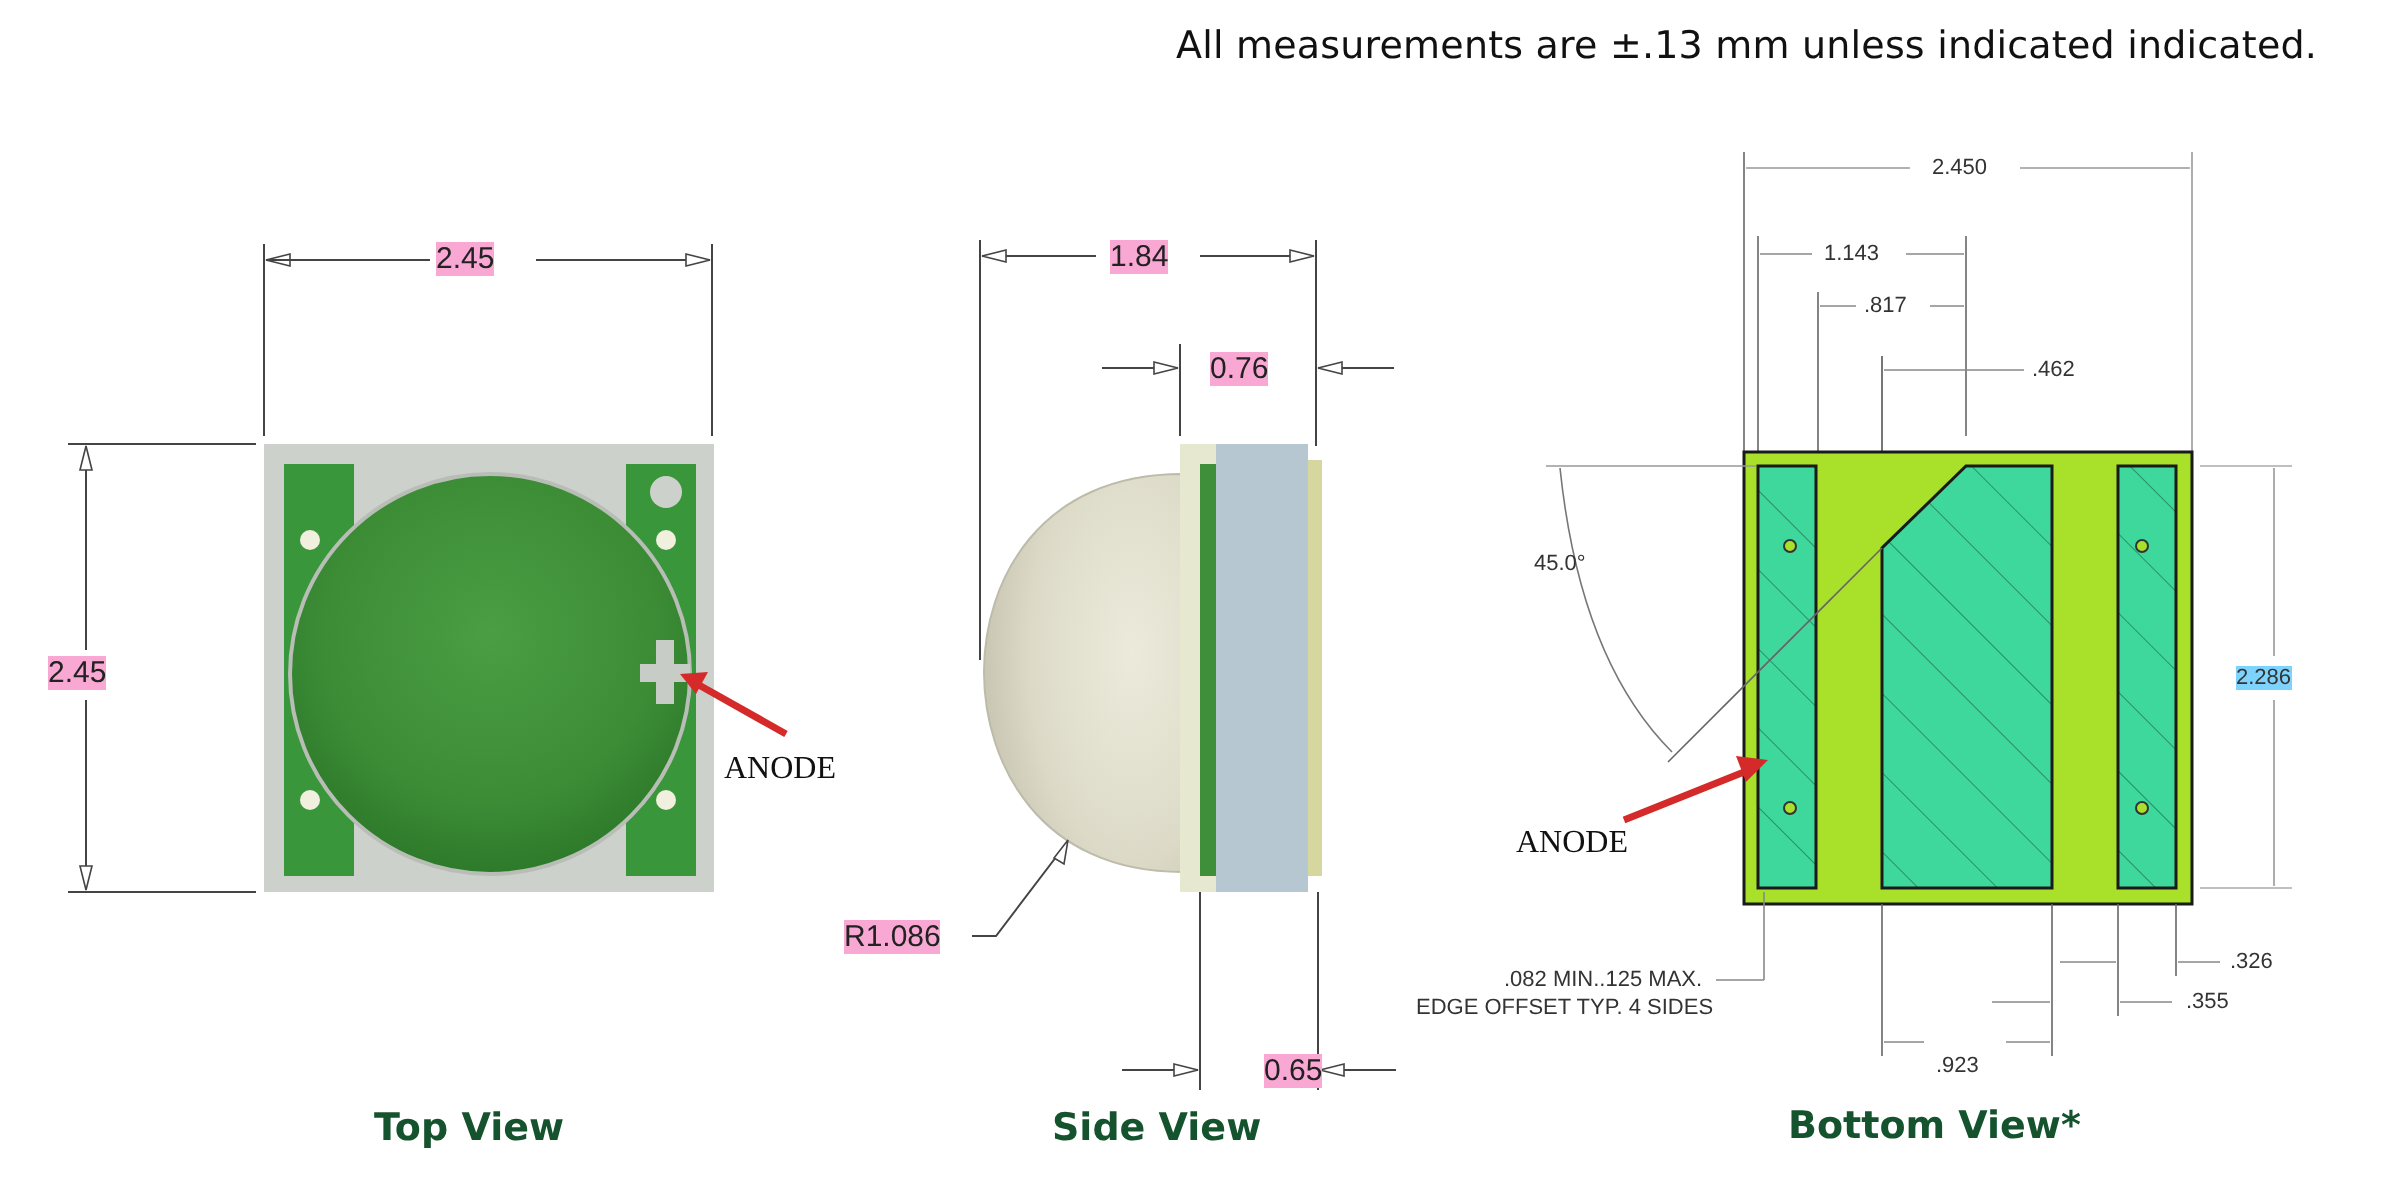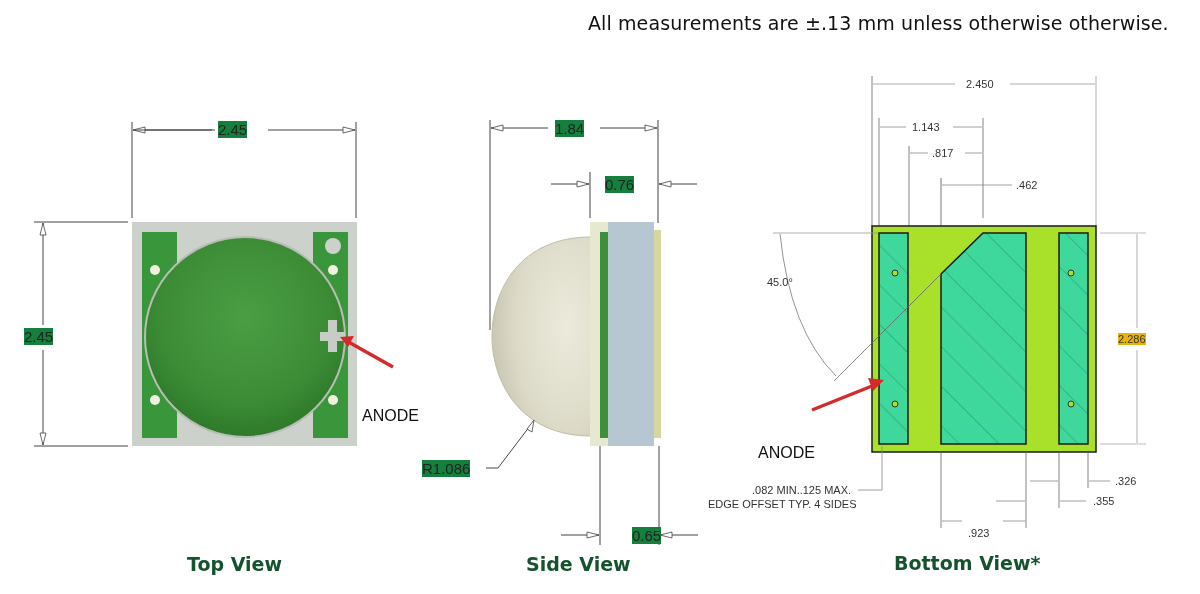--- a/index.html
+++ b/index.html
@@ -1,28 +1,28 @@
 <!DOCTYPE html>
 <html><head>
 <meta charset="utf-8">
 <style>
   html, body { margin:0; padding:0; background:#ffffff; }
   body { width:1200px; height:594px; position:relative; overflow:hidden; font-family:"Liberation Sans", sans-serif; color:#1a1a1a; }
   .abs { position:absolute; }
   .note { left:588px; top:12px; font-family:"DejaVu Sans", sans-serif; font-size:19px; color:#111; letter-spacing:0.1px; white-space:nowrap; }
   .view-title { font-family:"DejaVu Sans", sans-serif; font-weight:bold; font-size:19px; color:#14532d; white-space:nowrap; }
-  .dim { font-family:"Liberation Sans", sans-serif; font-size:15px; color:#222; white-space:nowrap; background:#15803d; }
+  .dim { font-family:"Liberation Sans", sans-serif; font-size:15px; color:#222; white-space:nowrap; background:#f9a8d4; }
   .dim-sm { font-family:"Liberation Sans", sans-serif; font-size:11px; color:#333; white-space:nowrap; }
-  .label { font-family:Liberation Sans, sans-serif; font-size:16px; color:#111; white-space:nowrap;margin-top:31px; }
+  .label { font-family:Liberation Serif, serif; font-size:16px; color:#111; white-space:nowrap; }
   svg.canvas { position:absolute; left:0; top:0; }
 </style>
 </head>
 <body>
 
-<div class="abs note">All measurements are ±.13 mm unless otherwise otherwise.</div>
+<div class="abs note">All measurements are ±.13 mm unless indicated indicated.</div>
 
 <svg class="canvas" width="1200" height="594" viewBox="0 0 1200 594">
   <defs>
     <radialGradient id="lensGrad" cx="50%" cy="40%" r="60%">
       <stop offset="0%" stop-color="#4b9e44"></stop>
       <stop offset="70%" stop-color="#3c8c36"></stop>
       <stop offset="100%" stop-color="#2d7a2a"></stop>
     </radialGradient>
     <radialGradient id="domeGrad" cx="75%" cy="45%" r="75%">
       <stop offset="0%" stop-color="#eceadb"></stop>
@@ -175,20 +175,20 @@
 <div class="abs dim" style="left:605px;top:176px;">0.76</div>
 <div class="abs dim" style="left:632px;top:527px;">0.65</div>
 <div class="abs dim" style="left:422px;top:460px;">R1.086</div>
 <div class="abs view-title" style="left:526px;top:553px;">Side View</div>
 
 <div class="abs dim-sm" style="left:966px;top:78px;text-align:center;">2.450</div>
 <div class="abs dim-sm" style="left:912px;top:121px;">1.143</div>
 <div class="abs dim-sm" style="left:932px;top:147px;text-align:center;">.817</div>
 <div class="abs dim-sm" style="left:1016px;top:179px;">.462</div>
 <div class="abs dim-sm" style="left:767px;top:276px;">45.0°</div>
-<div class="abs dim-sm" style="left:1118px;top:333px;background:#eab308;text-align:center;">2.286</div>
+<div class="abs dim-sm" style="left:1118px;top:333px;background:#7dd3fc;text-align:center;">2.286</div>
 <div class="abs label" style="left:758px;top:413px;">ANODE</div>
 <div class="abs dim-sm" style="left:752px;top:484px;">.082 MIN..125 MAX.</div>
 <div class="abs dim-sm" style="left:708px;top:498px;">EDGE OFFSET TYP. 4 SIDES</div>
 <div class="abs dim-sm" style="left:968px;top:515px;margin-top:12px;">.923</div>
 <div class="abs dim-sm" style="left:1093px;top:495px;">.355</div>
 <div class="abs dim-sm" style="left:1115px;top:475px;">.326</div>
 <div class="abs view-title" style="left:894px;top:552px;">Bottom View*</div>
 
 </body></html>

